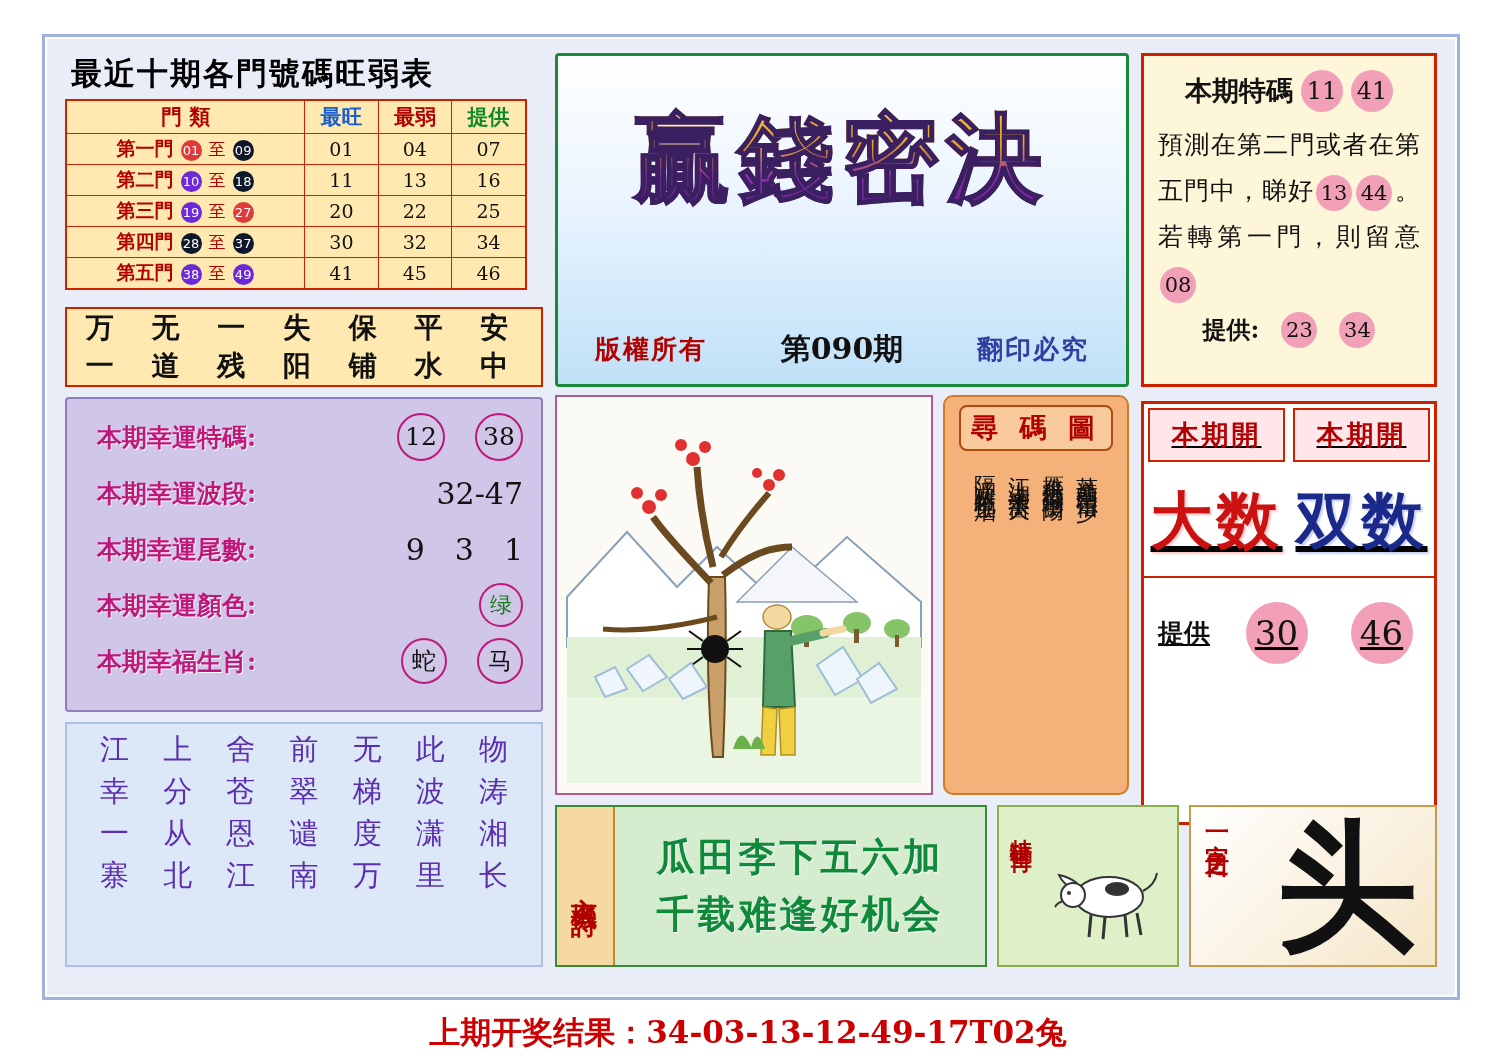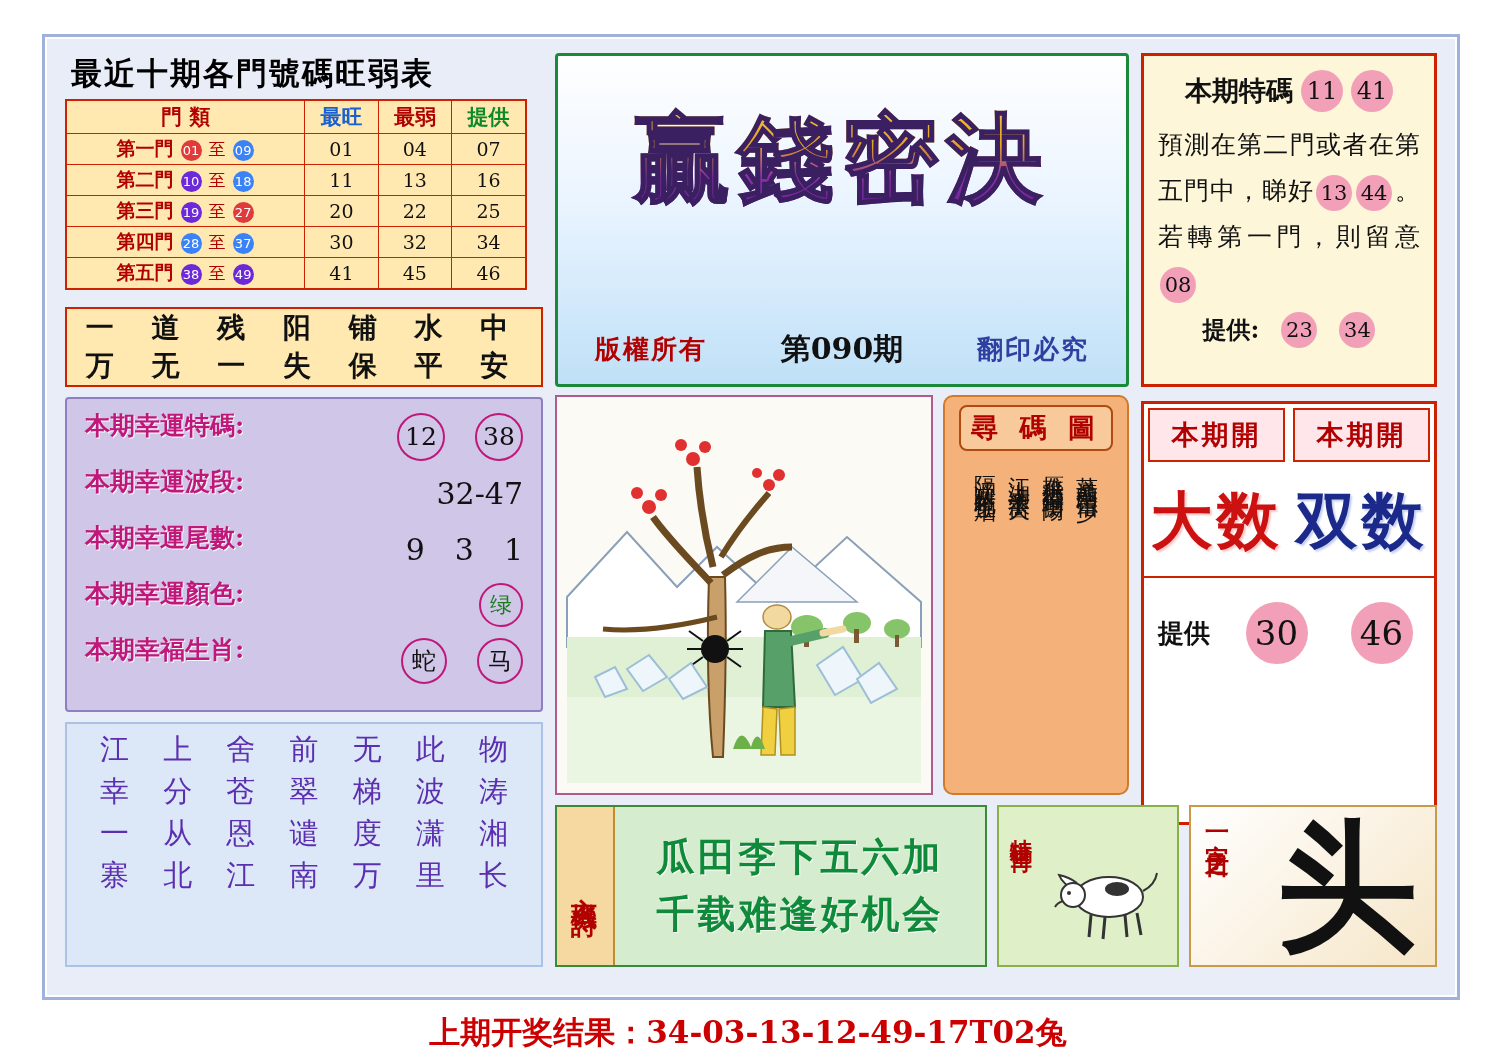--- a/index.html
+++ b/index.html
@@ -14,32 +14,32 @@
   table.mm{border-collapse:collapse;width:462px;margin-top:4px;background:#ffe9b0;border:2px solid #cc2200;}
   table.mm td,table.mm th{border:1px solid #cc2200;text-align:center;font-family:"DejaVu Serif","Liberation Serif",serif;font-size:19px;padding:2px 0;}
   table.mm th{font-size:21px;font-weight:bold;}
   .th1{color:#b10000;}
   .th2{color:#1a5fd0;}
   .th3{color:#b10000;}
   .th4{color:#0a8a2a;}
   .menlbl{color:#b10000;font-weight:bold;font-size:19px;white-space:nowrap;}
   .ball{display:inline-block;width:21px;height:21px;line-height:21px;border-radius:50%;color:#fff;font-size:13px;text-align:center;vertical-align:middle;margin:0 1px;font-family:"DejaVu Sans",sans-serif;}
   .b-red{background:#e03a3a;}
-  .b-blue{background:#3b82f6;}
+  .b-blue{background:#0f172a;}
   .b-green{background:#6d28d9;}
   .zhi{color:#b10000;font-size:17px;}
   .numcell{color:#111;font-family:"DejaVu Serif","Liberation Serif",serif;font-size:20px;}
 
   
   #poem2{left:20px;top:270px;width:478px;height:80px;background:#ffe9b0;border:2px solid #cc2200;display:flex;flex-direction:column;justify-content:center;}
   #poem2 .line{font-family:"DejaVu Serif","Liberation Serif",serif;font-size:28px;color:#111;letter-spacing:14px;text-align:center;font-weight:bold;}
 
   
   #lucky{left:20px;top:360px;width:478px;height:315px;background:#cfc6e8;border:2px solid #8f7fc0;border-radius:4px;padding:10px 0 0 0;}
-  .lrow{display:flex;height:56px;padding-left:18px;}
+  .lrow{display:flex;align-items:center;height:56px;padding-left:30px;}
   .llbl{font-family:"DejaVu Serif","Liberation Serif",serif;font-size:25px;font-weight:bold;color:#c0187a;text-shadow:1px 1px 0 #fff;white-space:nowrap;}
   .lval{margin-left:auto;padding-right:18px;display:flex;align-items:center;gap:30px;}
   .circ{display:inline-block;width:44px;height:44px;line-height:44px;border-radius:50%;border:2px solid #c0187a;color:#111;font-size:25px;text-align:center;font-family:"DejaVu Serif",serif;}
   .plain{font-family:"DejaVu Serif","Liberation Serif",serif;font-size:30px;color:#111;}
   .smallcirc{display:inline-block;width:40px;height:40px;line-height:40px;border-radius:50%;border:2px solid #c0187a;color:#1a7a1a;font-size:22px;text-align:center;font-family:"DejaVu Serif",serif;}
   .zodiac{display:inline-block;width:42px;height:42px;line-height:42px;border-radius:50%;border:2px solid #c0187a;color:#111;font-size:24px;text-align:center;font-family:"DejaVu Serif",serif;}
 
   
   #tmshi{left:20px;top:685px;width:478px;height:245px;background:#dce8f7;border:2px solid #a9c2e6;}
   #tmshi h3{margin:6px 0 2px 0;text-align:center;font-family:"DejaVu Serif","Liberation Serif",serif;font-size:30px;color:#d4216a;letter-spacing:12px;text-shadow:1px 1px 0 #fff;}
@@ -68,21 +68,21 @@
   #rtop{left:1096px;top:16px;width:296px;height:334px;background:#fdf6d8;border:3px solid #cc2200;}
   #rtop .r1{display:flex;align-items:center;justify-content:center;gap:8px;padding-top:14px;}
   #rtop .lab{font-family:"DejaVu Serif","Liberation Serif",serif;font-size:27px;font-weight:bold;color:#111;}
   .pinkball{display:inline-block;width:42px;height:42px;line-height:42px;border-radius:50%;background:#f2a0b8;color:#111;font-size:24px;text-align:center;font-family:"DejaVu Serif",serif;}
   .pinkball.sm{width:36px;height:36px;line-height:36px;font-size:21px;}
   #rtop p{margin:10px 14px 0 14px;font-family:"DejaVu Serif","Liberation Serif",serif;font-size:25px;color:#111;line-height:46px;text-align:justify;}
   #rtop .inl{display:inline-block;width:36px;height:36px;line-height:36px;border-radius:50%;background:#f2a0b8;color:#111;font-size:21px;text-align:center;vertical-align:middle;margin:0 2px;}
   #rtop .prov{display:flex;align-items:center;justify-content:center;gap:22px;margin-top:6px;}
 
   
-  #rmid{left:1096px;top:364px;width:296px;height:424px;background:#ffffff;border:3px solid #cc2200;}
+  #rmid{left:1096px;top:364px;width:296px;height:424px;background:#ffffff;border:3px solid #cc2200;text-decoration:underline;}
   #rmid .hrow{display:flex;height:62px;}
   #rmid .hcell{flex:1;border:2px solid #cc2200;margin:4px;background:#ffe6ea;display:flex;align-items:center;justify-content:center;font-family:"DejaVu Serif","Liberation Serif",serif;font-size:27px;font-weight:bold;color:#b10000;letter-spacing:3px;}
   #rmid .vrow{display:flex;height:110px;}
   #rmid .vcell{flex:1;display:flex;align-items:center;justify-content:center;}
   #rmid .vbig1{font-family:"DejaVu Serif","Liberation Serif",serif;font-size:62px;font-weight:bold;color:#cc1111;letter-spacing:4px;text-shadow:2px 2px 2px #f8c8c8;}
   #rmid .vbig2{font-family:"DejaVu Serif","Liberation Serif",serif;font-size:62px;font-weight:bold;color:#1b2a8a;letter-spacing:4px;text-shadow:2px 2px 2px #c8d0f0;}
   #rmid .prow{display:flex;align-items:center;height:110px;border-top:2px solid #cc2200;}
   #rmid .plab{width:80px;text-align:center;font-family:"DejaVu Serif","Liberation Serif",serif;font-size:26px;font-weight:bold;color:#111;line-height:34px;}
   #rmid .pnums{flex:1;display:flex;justify-content:space-around;align-items:center;}
   .bigpink{display:inline-block;width:62px;height:62px;line-height:62px;border-radius:50%;background:#f2a0b8;color:#111;font-size:34px;text-align:center;font-family:"DejaVu Serif",serif;}
@@ -168,22 +168,22 @@
               <span class="ball b-green">49</span></td>
           <td class="numcell">41</td>
           <td class="numcell">45</td>
           <td class="numcell">46</td>
         </tr>
       </tbody>
         </table>
     </div>
 
     <div class="panel" id="poem2">
+      <div class="line">万 无 一 失 保 平 安</div>
       <div class="line">一 道 残 阳 铺 水 中</div>
-      <div class="line">万 无 一 失 保 平 安</div>
     </div>
 
     <div class="panel" id="lucky">
       <div class="lrow">
         <span class="llbl">本期幸運特碼:</span>
         <span class="lval">
           <span class="circ">12</span>
           <span class="circ">38</span>
         </span>
       </div>

